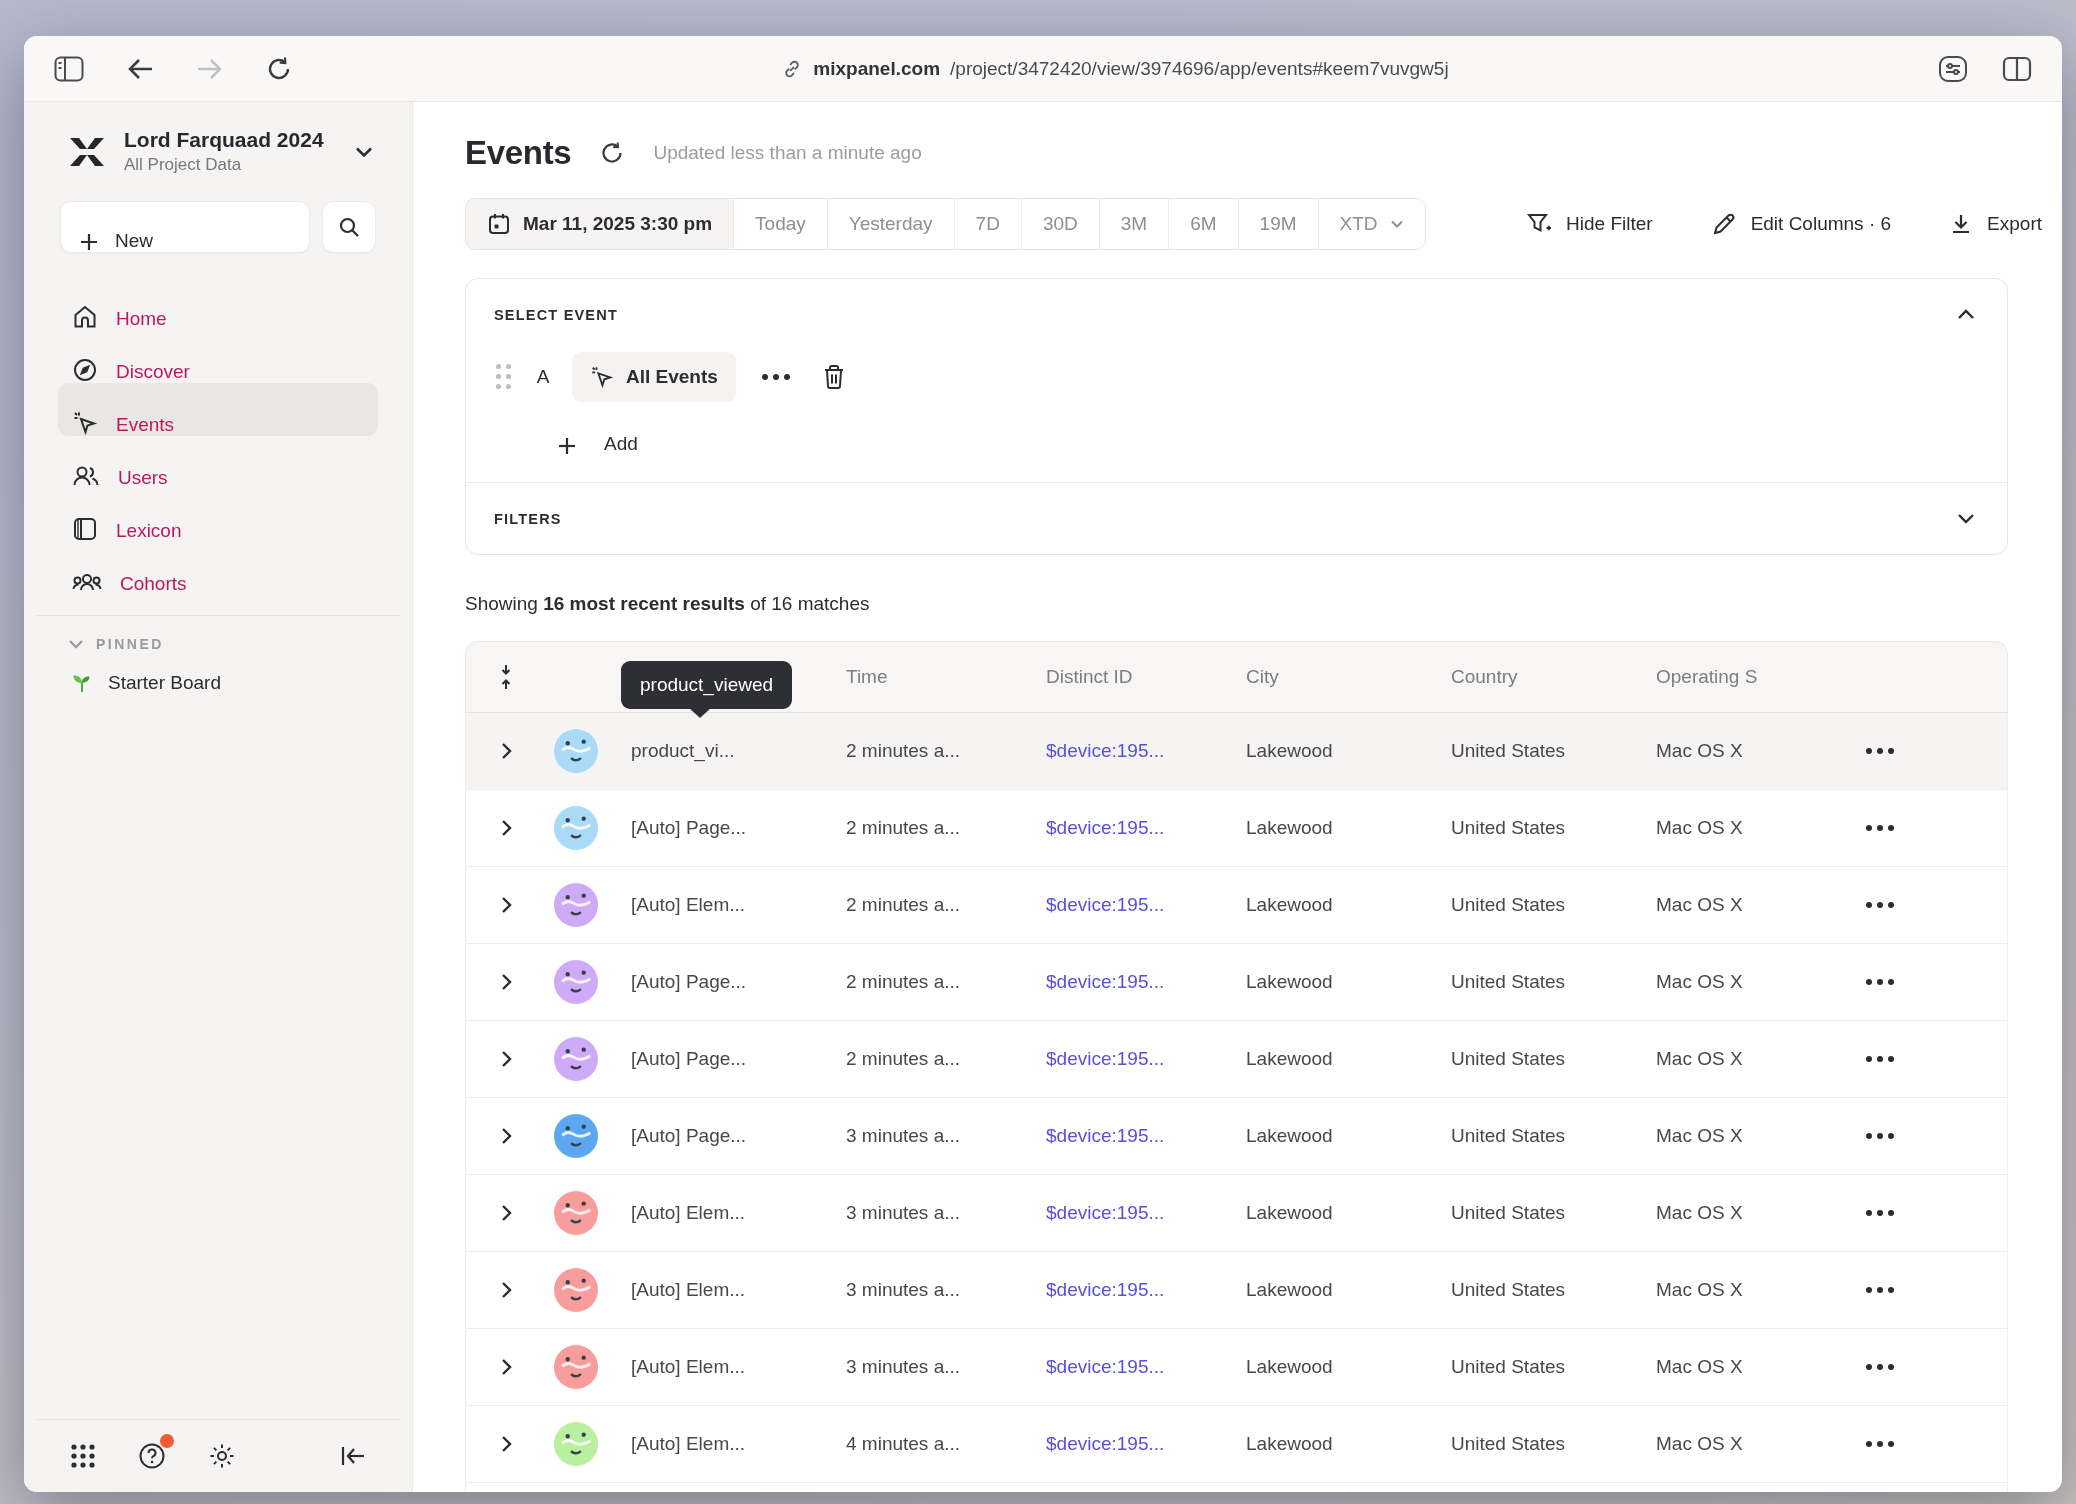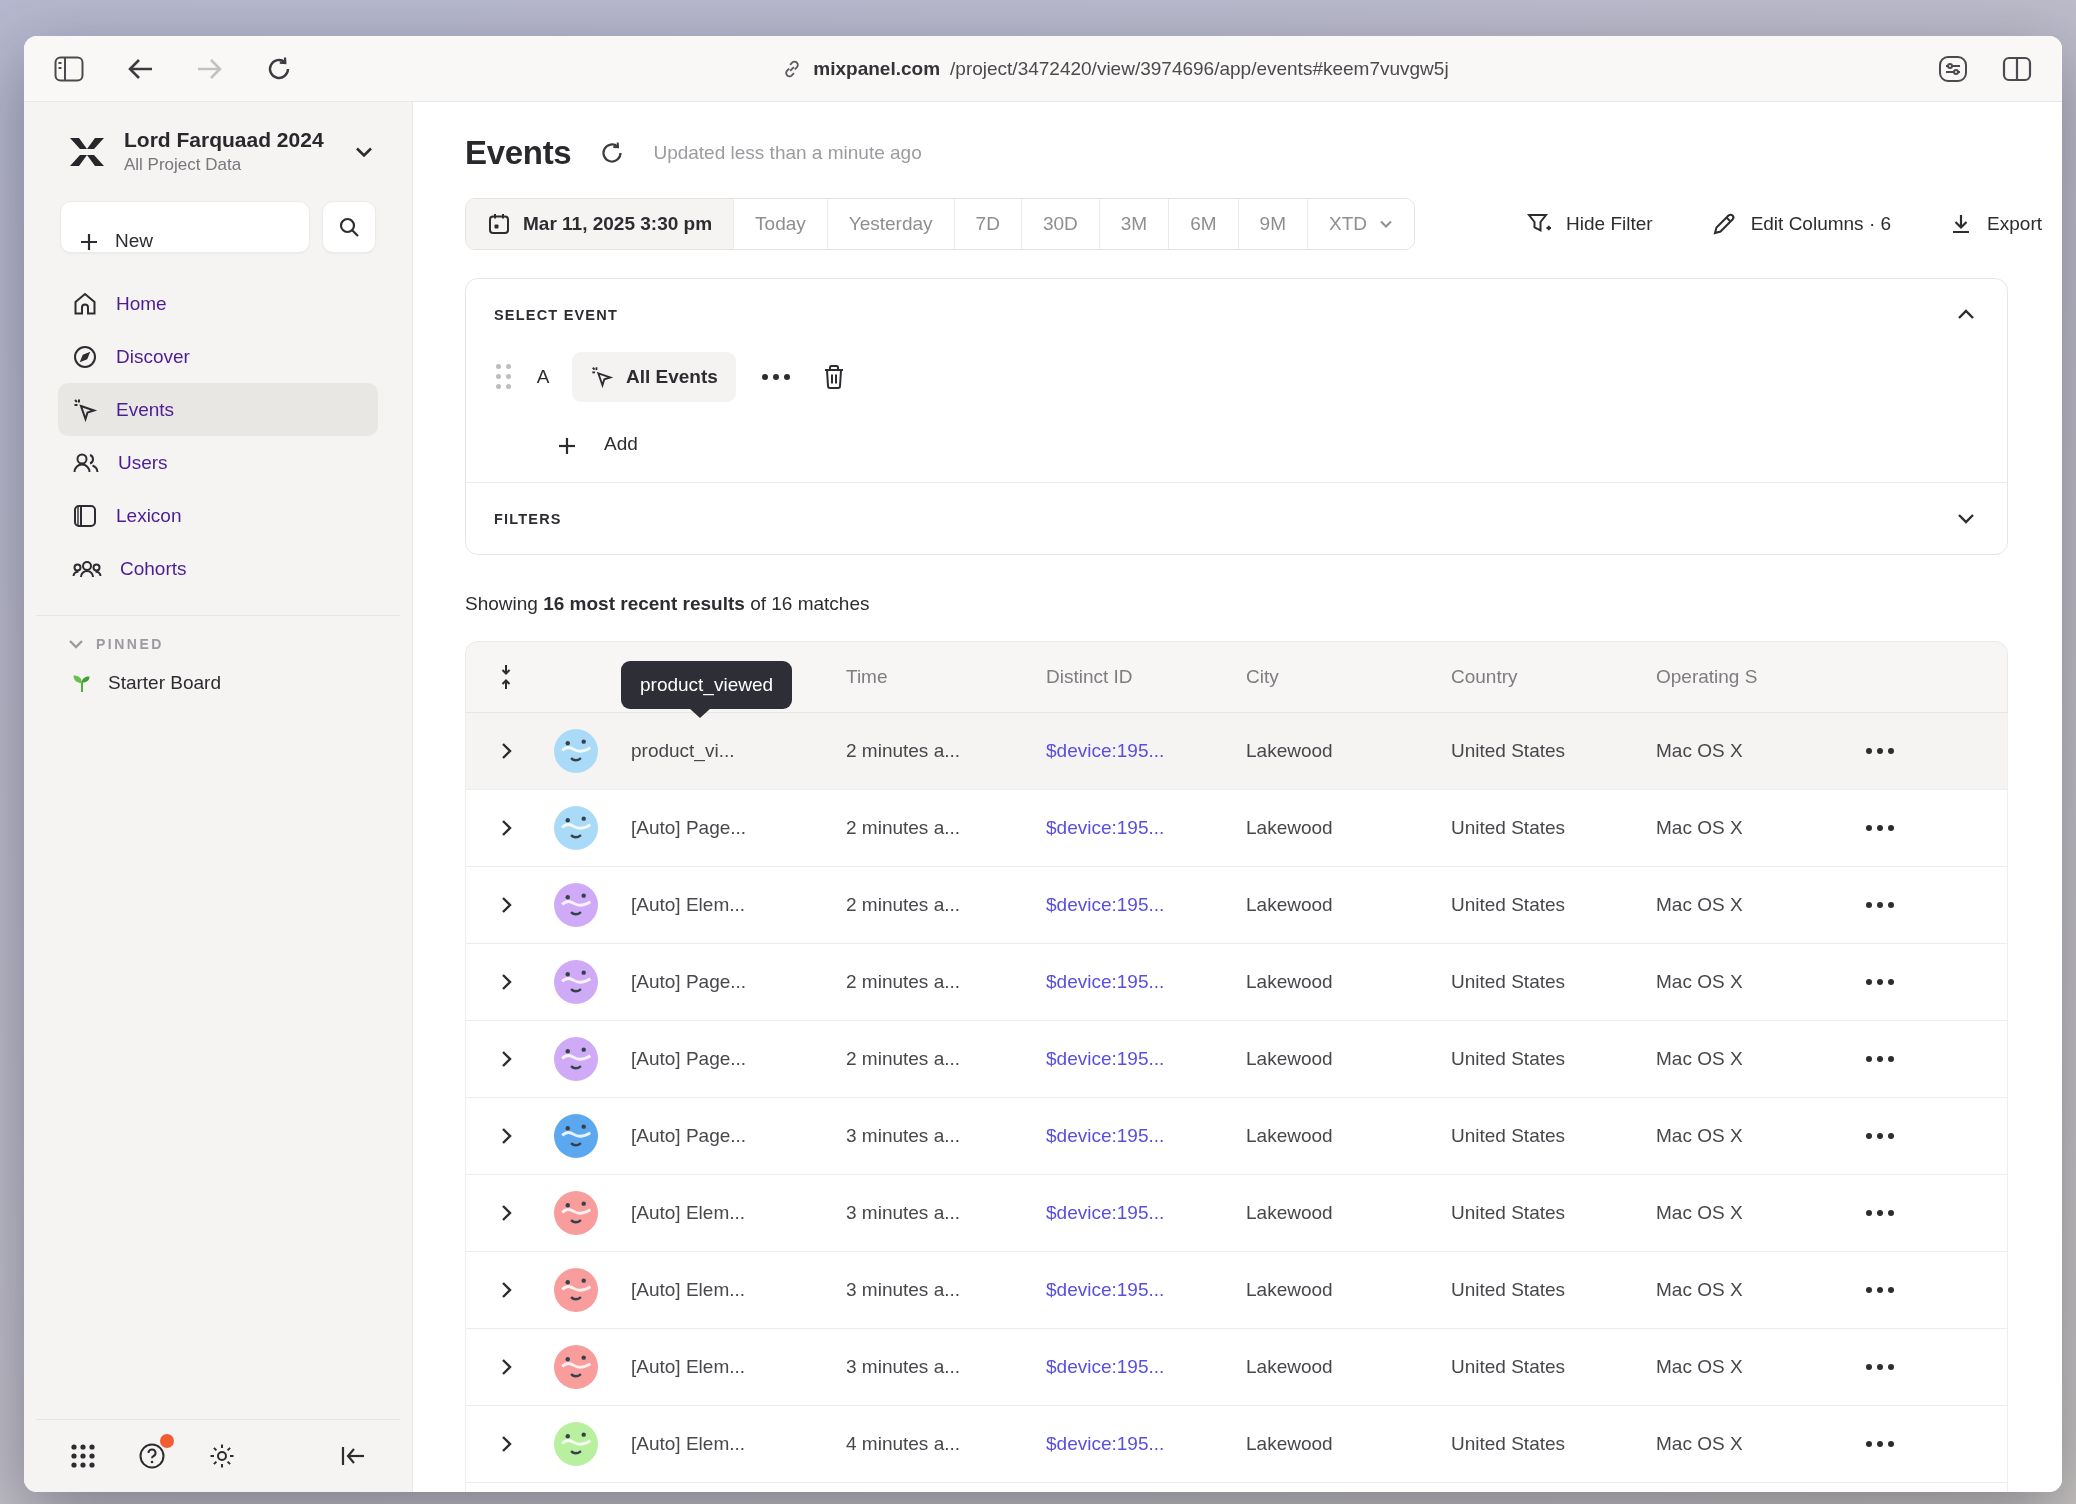--- a/index.html
+++ b/index.html
@@ -28,22 +28,22 @@
   .proj .ptxt{flex:1;min-width:0;}
   .proj .pname{font-size:21px;font-weight:700;color:#28282d;}
   .proj .psub{font-size:17px;color:#77777c;margin-top:3px;}
   .newrow{display:flex;gap:12px;margin:16px 2px 10px 2px;}
   .newbtn{flex:1;height:52px;background:#fff;border:1px solid #ecebe9;border-radius:11px;
     display:flex;align-items:flex-end;gap:16px;padding:0 18px;font-size:19px;color:#2c2c31;
     box-shadow:0 1px 2px rgba(0,0,0,.04);cursor:pointer;}
   .searchbtn{width:54px;height:52px;background:#fff;border:1px solid #ecebe9;border-radius:11px;
     display:flex;align-items:center;justify-content:center;box-shadow:0 1px 2px rgba(0,0,0,.04);cursor:pointer;}
   .nav{margin-top:14px;}
-  .navitem{display:flex;align-items:center;gap:18px;height:53px;padding:0 14px;border-radius:10px;
-    font-size:19px;color:#4c1d95;cursor:pointer;}
+  .navitem{display:flex;align-items:flex-end;gap:18px;height:53px;padding:0 14px;border-radius:10px;
+    font-size:19px;color:#be185d;cursor:pointer;}
   .navitem.active{background:#e9e7e4;}
   .sect-div{border-top:1px solid #e7e6e3;margin:20px -22px 0 -22px;}
   .pinhead{display:flex;align-items:center;gap:12px;margin:20px 6px 6px 10px;cursor:pointer;
     font-size:14px;font-weight:700;letter-spacing:2.5px;color:#9b9b9f;}
   .pinitem{display:flex;align-items:center;gap:14px;height:50px;padding:0 12px;border-radius:10px;
     font-size:19px;color:#2c2c31;cursor:pointer;}
   .sidebar .spacer{flex:1;}
   .sfooter{border-top:1px solid #e7e6e3;margin:0 -22px;padding:18px 30px;display:flex;align-items:center;gap:34px;}
   .sfooter .fspacer{flex:1;}
   .helpwrap{position:relative;display:flex;}
@@ -352,21 +352,21 @@
           <div class="s">
               <span>30D</span>
             </div>
           <div class="s">
               <span>3M</span>
             </div>
           <div class="s">
               <span>6M</span>
             </div>
           <div class="s">
-              <span>9M</span>
+              <span>19M</span>
             </div>
           <div class="s">
               <span>XTD</span>
             <svg class="ic" width="14" height="9" viewBox="0 0 14 9" fill="none" stroke="#8e8e93" stroke-width="2">
                 <path d="M2 1.5 L7 6.5 L12 1.5"></path>
               </svg>
           </div>
         </div>
         <div class="rightbtns">
           <button class="tbtn">

